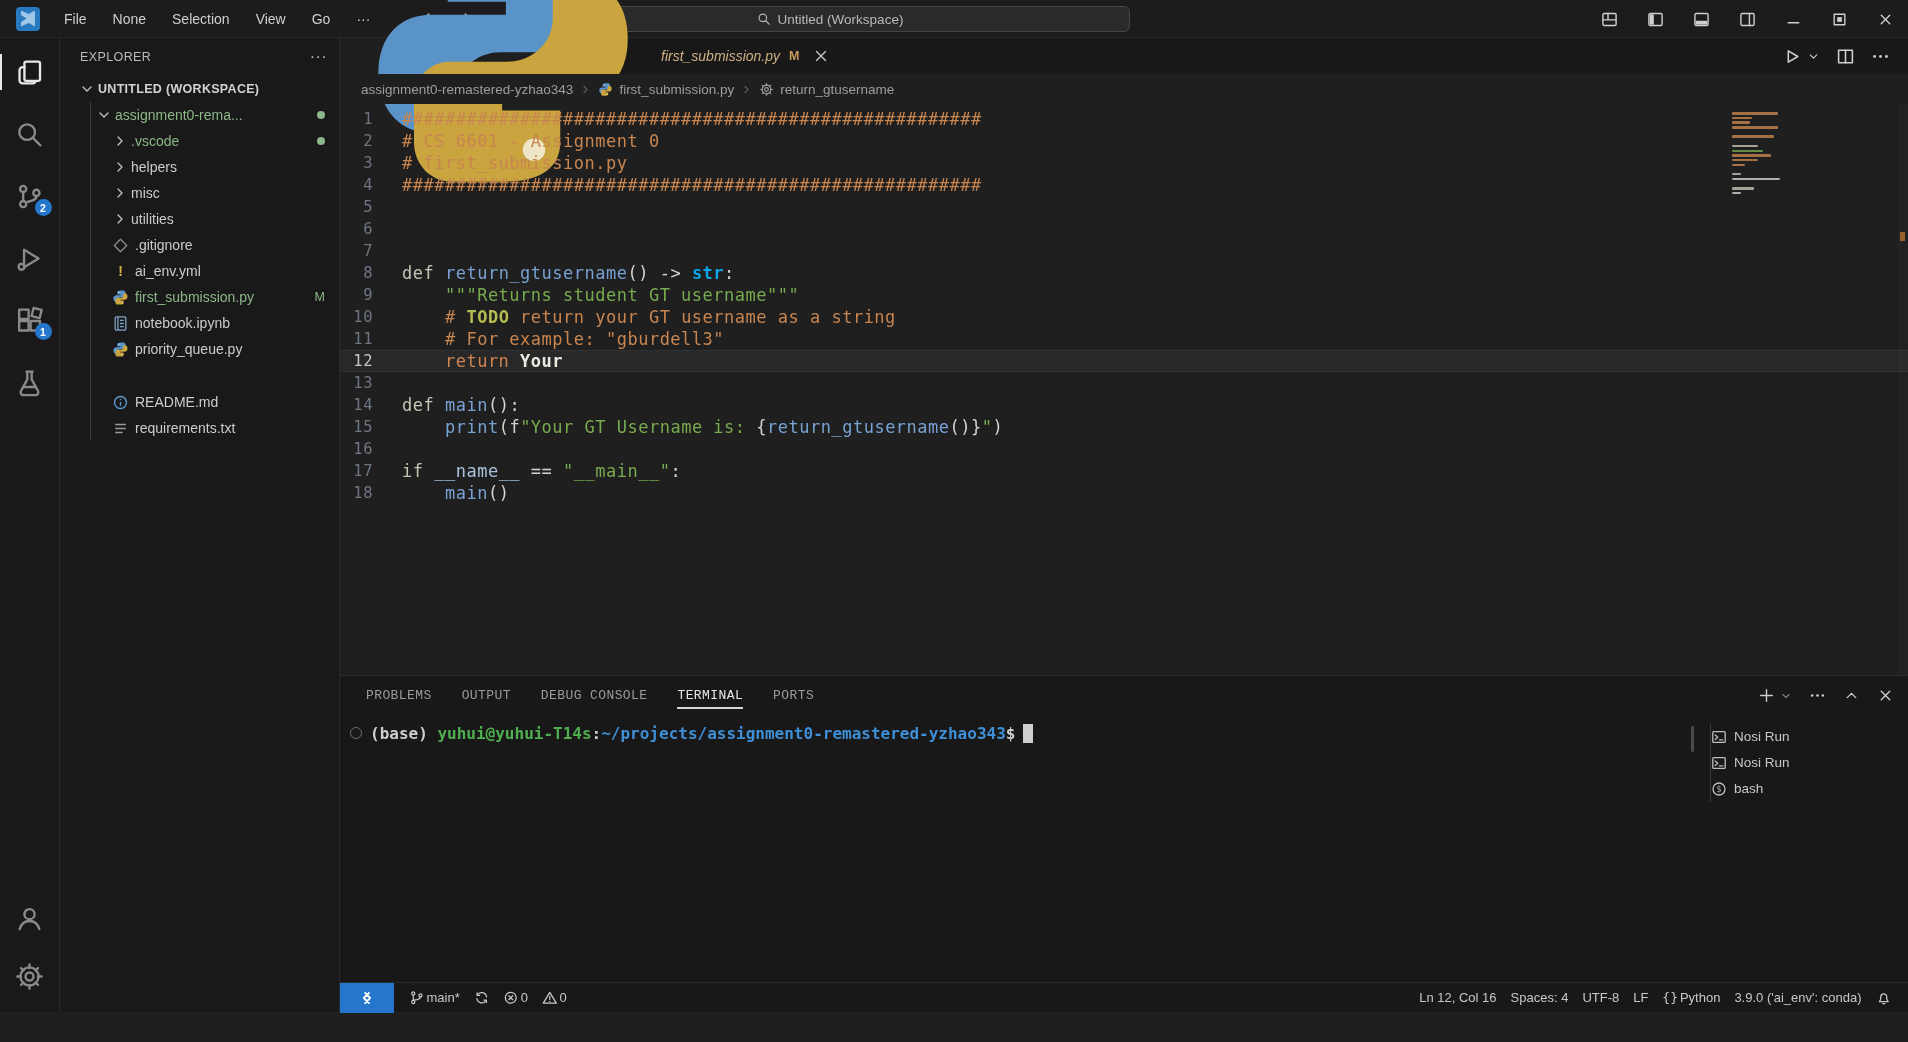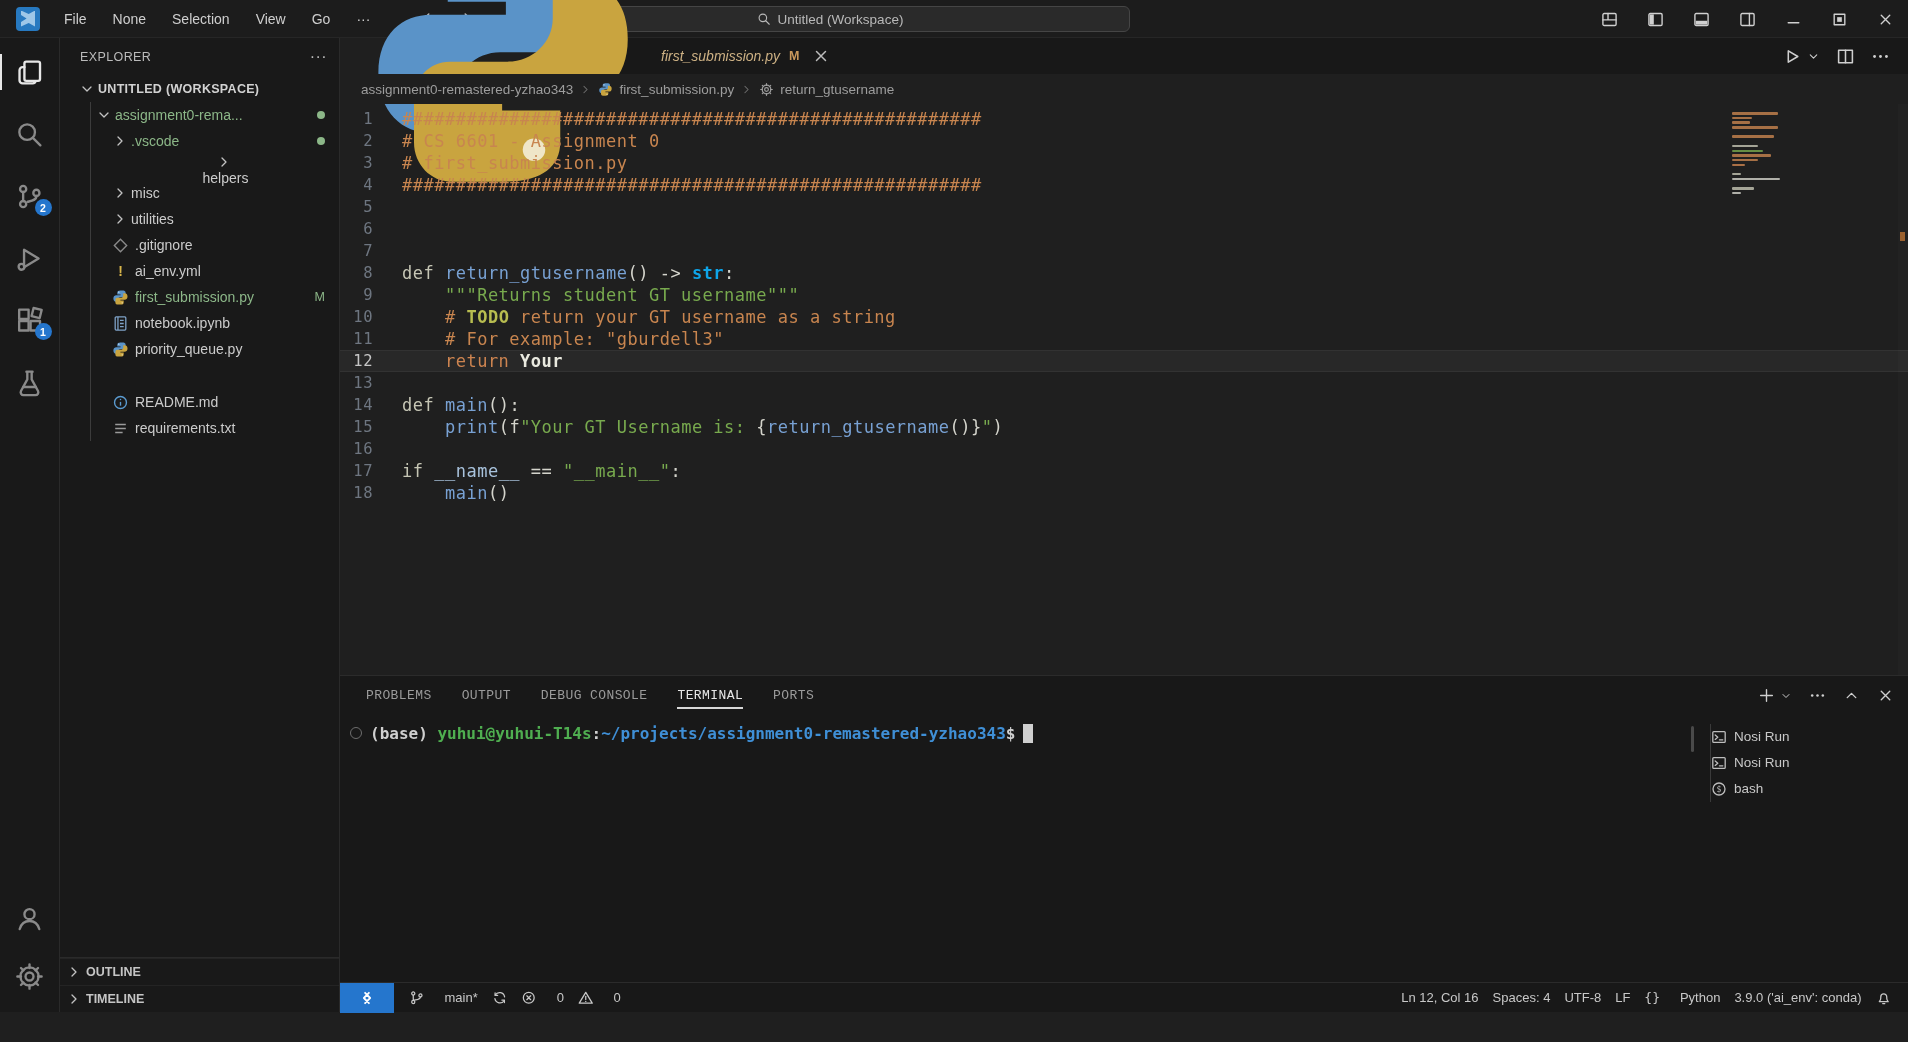--- a/index.html
+++ b/index.html
@@ -91,21 +91,21 @@
   .term .deco { width:12px; height:12px; border:1.5px solid #6d6d6d; border-radius:50%; margin-right:8px; flex:none;}
   .cursor { display:inline-block; width:10px; height:19px; background:#cfcfcf; vertical-align:-3px; margin-left:8px;}
   .termlist { position:absolute; right:10px; top:48px; width:188px; border-left:1px solid #3a3a3a; padding-left:0;}
   .tl-row { height:26px; display:flex; align-items:center; gap:7px; font-size:13.5px; color:#c8c8c8;}
   .tl-row .icon { width:16px; height:16px; color:#bdbdbd;}
   .term-scroll { position:absolute; right:214px; top:50px; width:3px; height:26px; background:#4a4a4a; border-radius:2px;}
 
   
   .statusbar { height:30px; background:#181818; border-top:1px solid #2b2b2b; display:flex; align-items:center; font-size:13px; color:#c8c8c8;}
   .remote { width:54px; height:30px; background:#2576cd; color:#fff; display:flex; align-items:center; justify-content:center; margin-right:8px;}
-  .sb-item { display:flex; align-items:center; gap:20px; padding:0 7px; height:30px;}
+  .sb-item { display:flex; align-items:center; gap:2px; padding:0 7px; height:30px;}
   .sb-item .icon { width:15.5px; height:15.5px;}
   .sb-spacer { flex:1; }
   .braces-txt { font-family:"DejaVu Sans Mono",monospace; font-size:13px; }
 </style>
 </head>
 <body>
 
 <div class="titlebar">
   <div class="logo"></div>
   <div class="menus" id="menus">
@@ -298,21 +298,21 @@
         </div>
         <div class="row" style="padding-left: 52px;">
           <span class="chev icon">
             <svg viewBox="0 0 16 16" width="100%" height="100%" fill="none" stroke="currentColor" stroke-width="1.3" stroke-linecap="round" stroke-linejoin="round">
               <path d="M6 4l4 4-4 4"></path>
             </svg>
           </span>
           <span style="color: rgb(140, 183, 136);">.vscode</span>
           <span class="rbadge" style="width: 8px; height: 8px; border-radius: 50%; background: rgb(140, 183, 136);"></span>
         </div>
-        <div class="row" style="padding-left: 52px; flex-direction: column;">
+        <div class="row" style="padding-left: 52px;">
           <span class="chev icon">
             <svg viewBox="0 0 16 16" width="100%" height="100%" fill="none" stroke="currentColor" stroke-width="1.3" stroke-linecap="round" stroke-linejoin="round">
               <path d="M6 4l4 4-4 4"></path>
             </svg>
           </span>
           <span>helpers</span>
         </div>
         <div class="row" style="padding-left: 52px;">
           <span class="chev icon">
             <svg viewBox="0 0 16 16" width="100%" height="100%" fill="none" stroke="currentColor" stroke-width="1.3" stroke-linecap="round" stroke-linejoin="round">
@@ -389,38 +389,20 @@
         </div>
         <div class="row" style="padding-left: 52px;">
           <span class="ficon icon">
             <svg viewBox="0 0 16 16" width="100%" height="100%" stroke="#9a9a9a" stroke-width="1.3">
               <path d="M3 4.2h10M3 8h10M3 11.8h7"></path>
             </svg>
           </span>
           <span>requirements.txt</span>
         </div>
         <div class="guide" style="top: 0px; bottom: 0px;"></div>
-      </div>
-    <div class="sb-sections" id="sb-sections">
-        <div class="sb-sec">
-          <span class="chev icon">
-            <svg viewBox="0 0 16 16" width="100%" height="100%" fill="none" stroke="currentColor" stroke-width="1.3" stroke-linecap="round" stroke-linejoin="round">
-              <path d="M6 4l4 4-4 4"></path>
-            </svg>
-          </span>
-          <span>OUTLINE</span>
-        </div>
-        <div class="sb-sec">
-          <span class="chev icon">
-            <svg viewBox="0 0 16 16" width="100%" height="100%" fill="none" stroke="currentColor" stroke-width="1.3" stroke-linecap="round" stroke-linejoin="round">
-              <path d="M6 4l4 4-4 4"></path>
-            </svg>
-          </span>
-          <span>TIMELINE</span>
-        </div>
       </div>
   </div>
 
   <div class="maincol">
     <div class="editor">
       <div class="tabsbar">
         <div class="tab">
           <span class="icon ficon">
               <svg viewBox="0 0 16 16" width="100%" height="100%">
                 <path d="M7.9 1.3c-1.9 0-2.9.8-2.9 2.1v1.7h3.1v.7H4.1c-1.5 0-2.8 1-2.8 3.1s1.3 3.2 2.8 3.2h1.3v-2c0-1.3 1.1-2.3 2.4-2.3h3.1c1.1 0 1.9-.9 1.9-2V3.4c0-1.2-.9-2.1-2-2.1z" fill="#5a93c8"></path>

